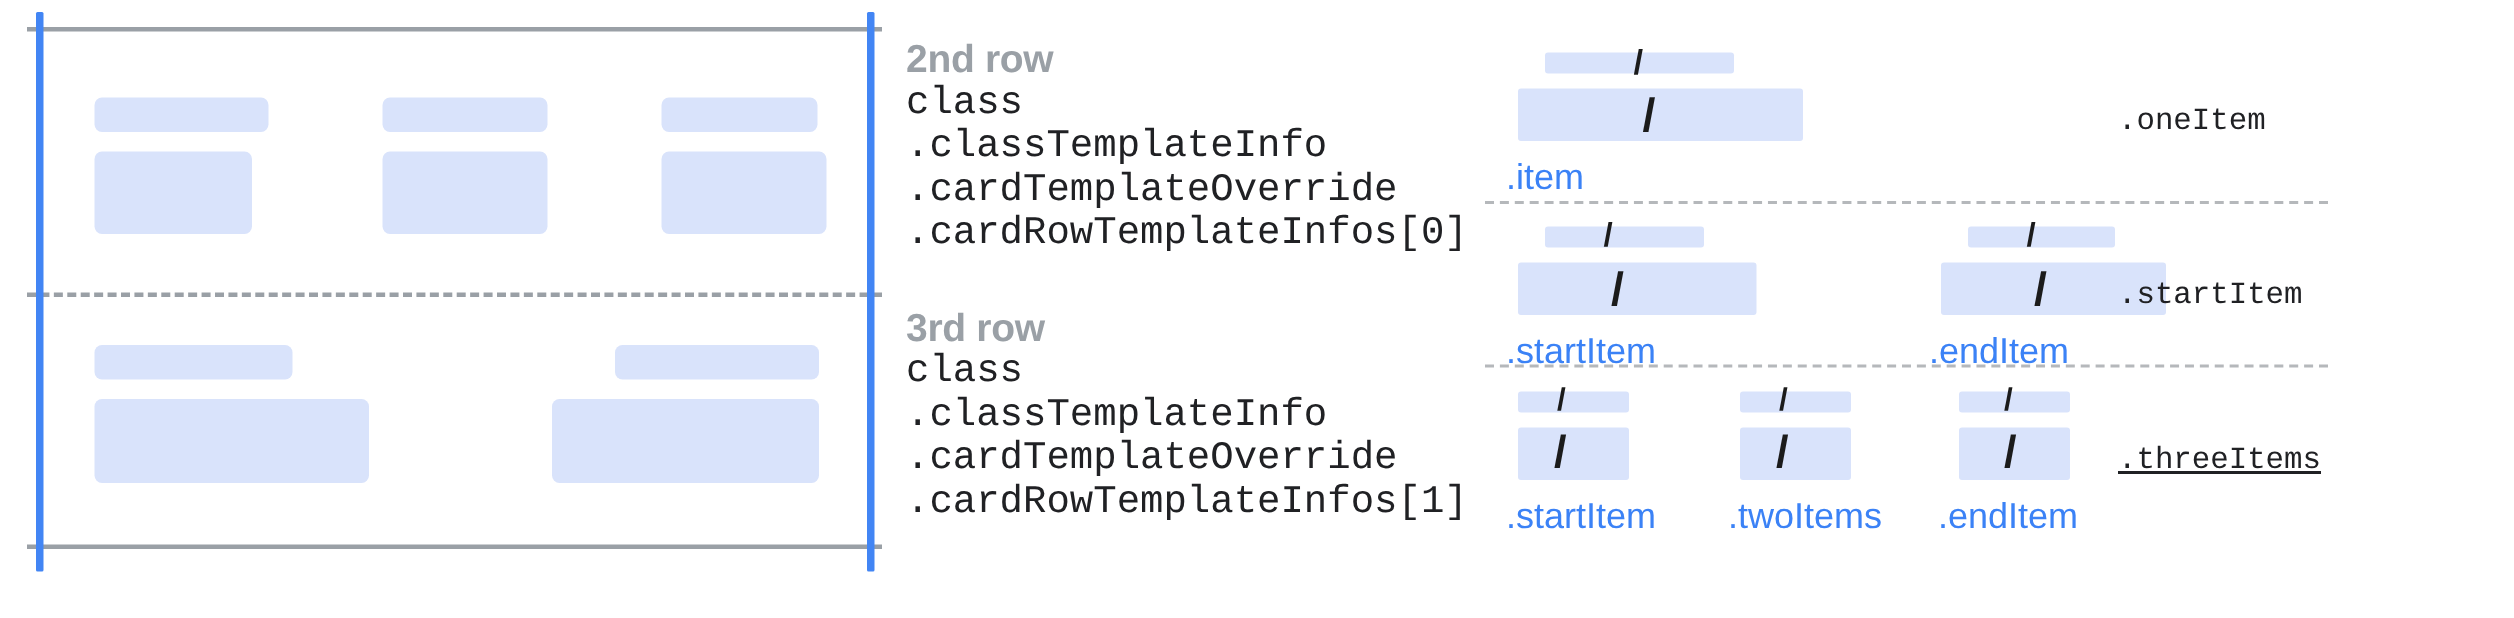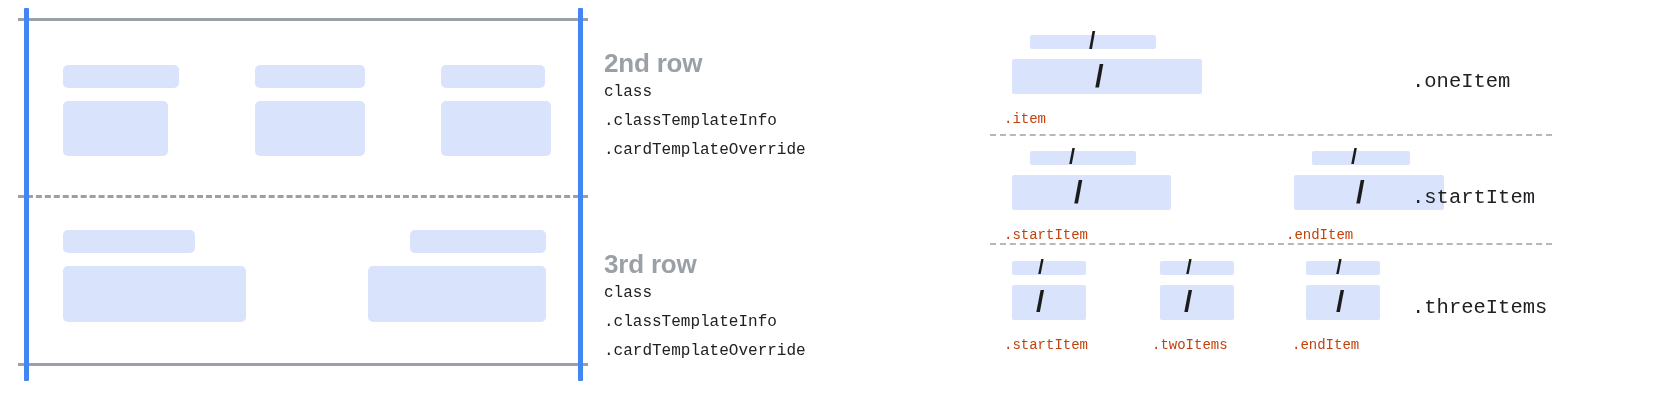--- a/index.html
+++ b/index.html
@@ -28,21 +28,21 @@
   .ph{position:absolute;background:#d9e3fb;border-radius:5px;}
 
   
   #text-col{position:absolute;left:604px;top:0;width:380px;height:412px;}
   .block-head{
     font-size:26px;font-weight:bold;color:#9aa0a6;
     letter-spacing:-0.2px;line-height:30px;
   }
   .code-line{
     font-family:"Liberation Mono",monospace;
-    font-size:16px;color:#202124;line-height:29px;
+    font-size:26px;color:#202124;line-height:29px;
     white-space:pre;
   }
   .text-block{position:absolute;left:0;}
 
   
   #items-panel{position:absolute;left:986px;top:0;width:690px;height:412px;}
   .row-sep{
     position:absolute;left:4px;width:562px;height:0;
     border-top:2px dashed #b5b8bb;
   }
@@ -54,22 +54,22 @@
   .item-body{
     position:absolute;background:#d9e3fb;border-radius:2px;
   }
   .slash{
     position:absolute;color:#1b1b1b;font-weight:bold;
     font-family:"Liberation Sans",sans-serif;
     line-height:1;pointer-events:none;
   }
   .caption{
     position:absolute;
-    font-family:Liberation Mono, monospace;
-    font-size:14px;color:#c2410c;white-space:pre;line-height:24px;
+    font-family:Liberation Sans, sans-serif;
+    font-size:24px;color:#3b82f6;white-space:pre;line-height:24px;
   }
   .variant-label{
     position:absolute;
     font-family:"Liberation Mono",monospace;
     font-size:20.5px;color:#202124;white-space:pre;line-height:24px;
   }
 </style>
 </head>
 <body>
 
@@ -97,32 +97,34 @@
 
     <div class="ph" style="left:63px;top:230px;width:132px;height:23px;"></div>
     <div class="ph" style="left:63px;top:266px;width:183px;height:56px;"></div>
 
     <div class="ph" style="left:410px;top:230px;width:136px;height:23px;"></div>
     <div class="ph" style="left:368px;top:266px;width:178px;height:56px;"></div>
   </div>
 
   <div id="text-col">
 
-    <div class="text-block" style="top:48px;">
+    <div class="text-block" style="top:24px;">
       <div class="block-head">2nd row</div>
       <div class="code-line">class</div>
       <div class="code-line">.classTemplateInfo</div>
       <div class="code-line">.cardTemplateOverride</div>
-    </div>
-
-    <div class="text-block" style="top:203px;margin-top:46px;">
+      <div class="code-line">.cardRowTemplateInfos[0]</div>
+    </div>
+
+    <div class="text-block" style="top:203px;">
       <div class="block-head">3rd row</div>
       <div class="code-line">class</div>
       <div class="code-line">.classTemplateInfo</div>
       <div class="code-line">.cardTemplateOverride</div>
+      <div class="code-line">.cardRowTemplateInfos[1]</div>
     </div>
   </div>
 
   <div id="items-panel">
 
     <div class="variant" style="left:0;top:24px;width:690px;height:105px;">
 
       <div class="item-group" style="left:18px;top:0;width:260px;height:100px;">
         <div class="item-title" style="left:26px;top:11px;width:126px;height:14px;">
           <span class="slash" style="left:59px;top:-5px;font-size:23px;">/</span>
@@ -190,17 +192,17 @@
       <div class="item-group" style="left:306px;top:0;width:160px;height:100px;">
         <div class="item-title" style="left:14px;top:11px;width:74px;height:14px;">
           <span class="slash" style="left:30px;top:-5px;font-size:21px;">/</span>
         </div>
         <div class="item-body" style="left:14px;top:35px;width:74px;height:35px;">
           <span class="slash" style="left:30px;top:2px;font-size:30px;">/</span>
         </div>
         <div class="caption" style="left:0;top:83px;">.endItem</div>
       </div>
 
-      <div class="variant-label" style="left:426px;top:46px;">.threeItems</div>
+      <div class="variant-label" style="left:426px;top:46px;text-decoration:underline;">.threeItems</div>
     </div>
   </div>
 
 </div>
 
 </body></html>

